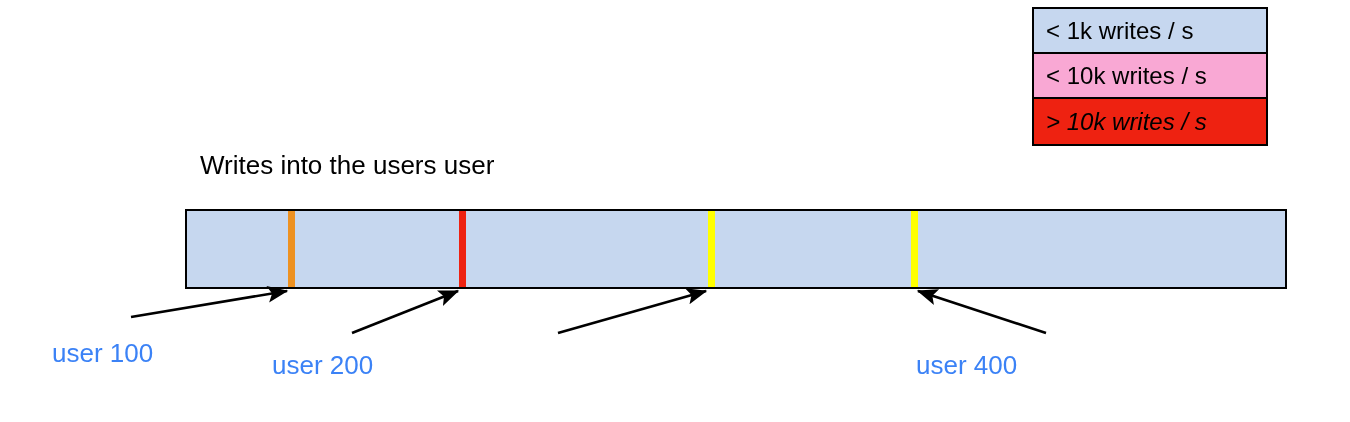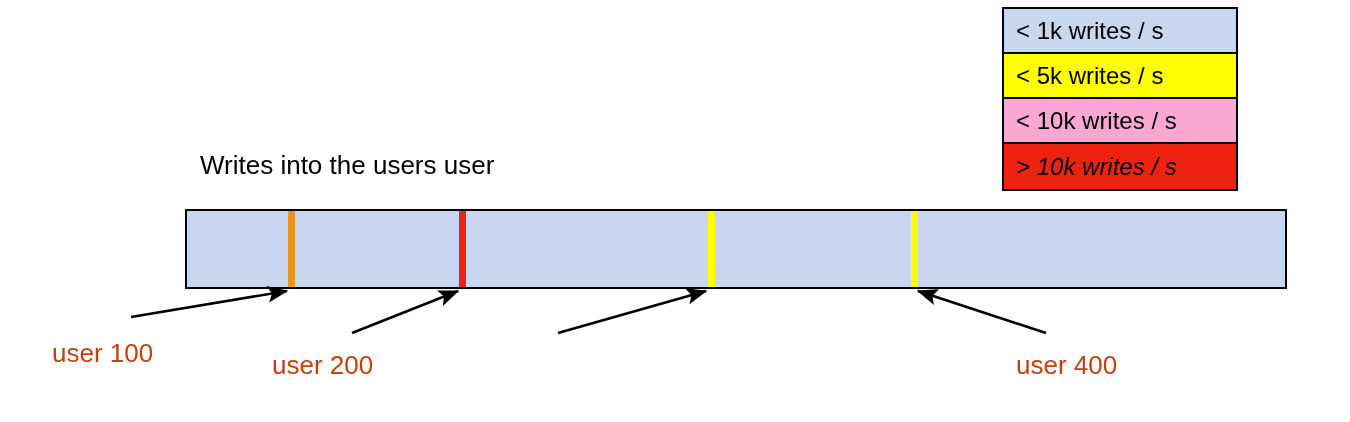--- a/index.html
+++ b/index.html
@@ -14,21 +14,21 @@
     position: relative;
     width: 1350px;
     height: 422px;
     background: #ffffff;
     overflow: hidden;
   }
 
   
   #legend {
     position: absolute;
-    left: 1002px;
+    left: 1032px;
     top: 7px;
     width: 236px;
     border: 2px solid #000000;
     box-sizing: border-box;
     background: #ffffff;
   }
   .legend-row {
     height: 45px;
     box-sizing: border-box;
     border-bottom: 2px solid #000000;
@@ -81,35 +81,32 @@
     position: absolute;
     left: 0;
     top: 0;
     width: 1350px;
     height: 422px;
     pointer-events: none;
   }
   .callout-label {
     position: absolute;
     font-size: 26px;
-    color: #c2410c;
+    color: #3b82f6;
     white-space: nowrap;
   }
 </style>
 </head>
 <body>
 
 <div id="canvas">
 
   <div id="legend">
     <div class="legend-row" style="background:#c6d7ef">
       <span class="legend-label">&lt; 1k writes / s</span>
-    </div>
-    <div class="legend-row" style="background:#ffff00">
-      <span class="legend-label">&lt; 5k writes / s</span>
     </div>
     <div class="legend-row" style="background:#f9a8d4">
       <span class="legend-label">&lt; 10k writes / s</span>
     </div>
     <div class="legend-row" style="background:#ee2211">
       <span class="legend-label">&gt; 10k writes / s</span>
     </div>
   </div>
 
   <div id="caption">Writes into the users user</div>
@@ -128,15 +125,15 @@
       </marker>
     </defs>
     <line x1="131" y1="317" x2="287" y2="291" stroke="#000000" stroke-width="2.6" marker-end="url(#ah)"></line>
     <line x1="352" y1="333" x2="458" y2="291" stroke="#000000" stroke-width="2.6" marker-end="url(#ah)"></line>
     <line x1="558" y1="333" x2="706" y2="291" stroke="#000000" stroke-width="2.6" marker-end="url(#ah)"></line>
     <line x1="1046" y1="333" x2="918" y2="291" stroke="#000000" stroke-width="2.6" marker-end="url(#ah)"></line>
   </svg>
 
   <div class="callout-label" style="left:52px;top:338px">user 100</div>
   <div class="callout-label" style="left:272px;top:350px">user 200</div>
-  <div class="callout-label" style="left:1016px;top:350px">user 400</div>
+  <div class="callout-label" style="left:916px;top:350px">user 400</div>
 
 </div>
 
 </body></html>

